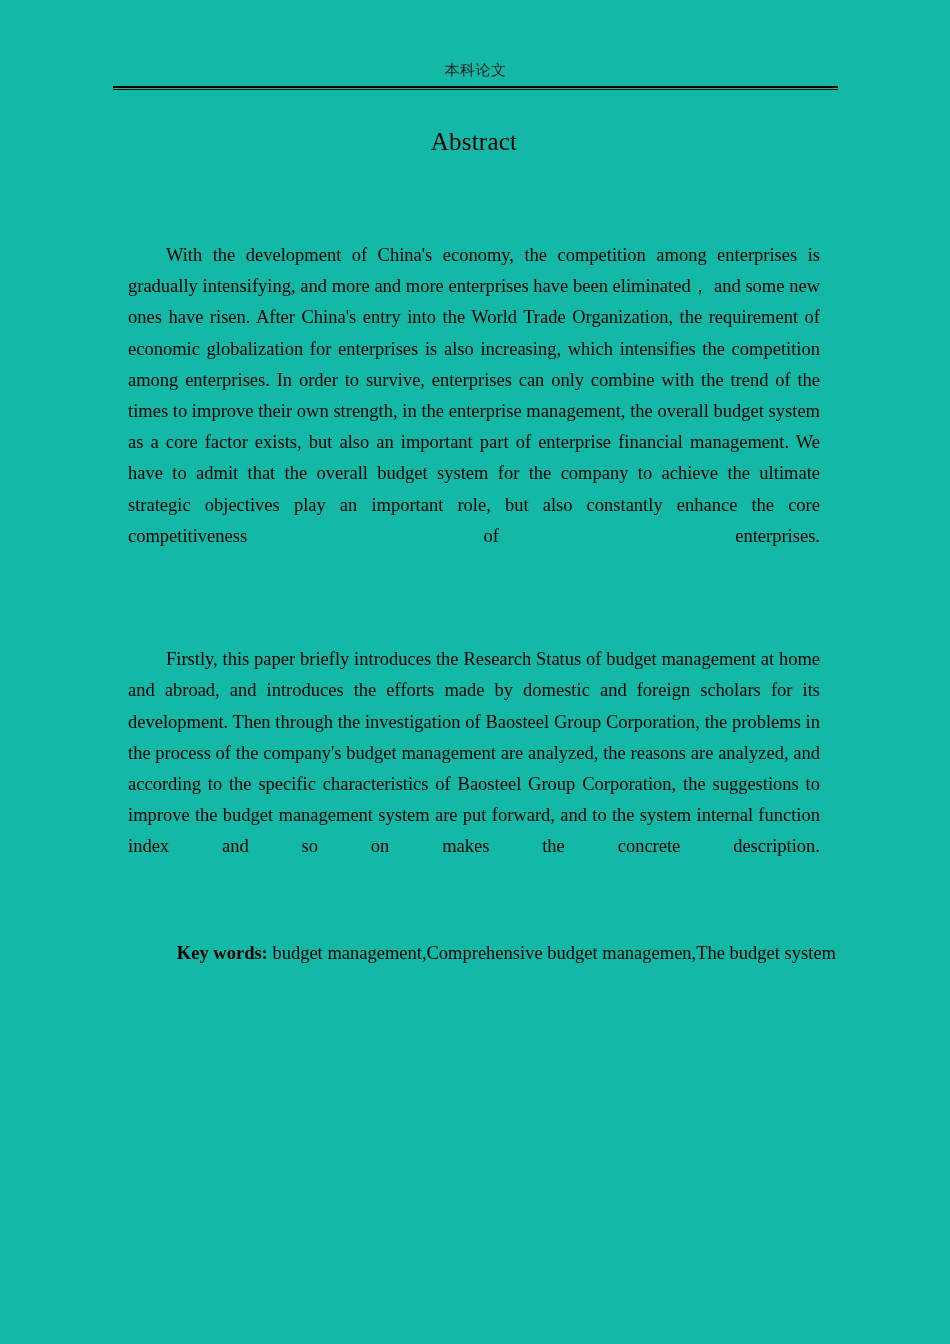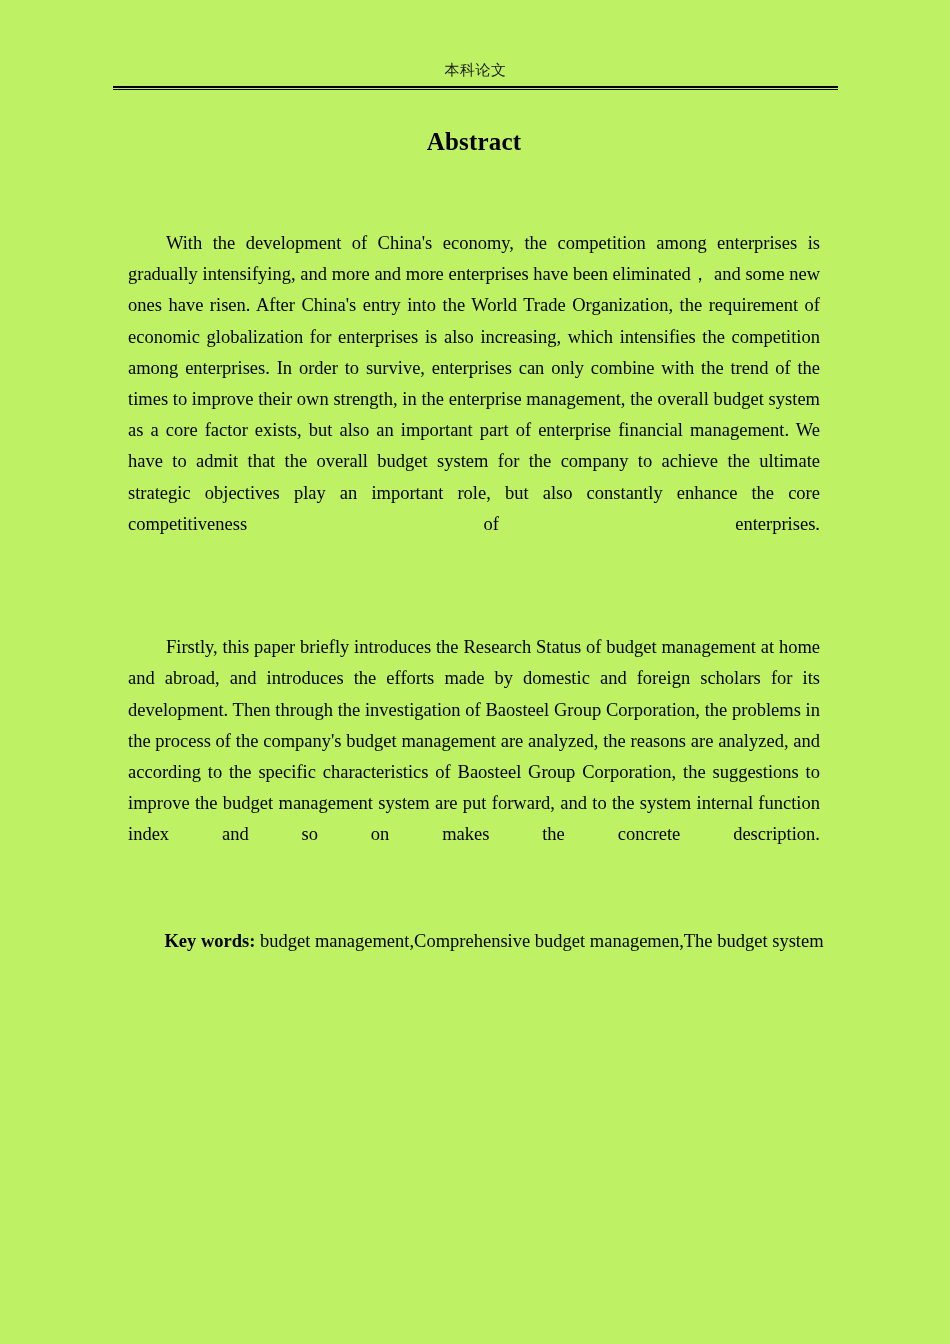--- a/index.html
+++ b/index.html
@@ -6,21 +6,21 @@
   html, body {
     margin: 0;
     padding: 0;
     background: #ffffff;
   }
 
   .page {
     position: relative;
     width: 950px;
     height: 1344px;
-    background: #bef264;
+    background: #14b8a6;
     margin: 0 auto;
     overflow: hidden;
     font-family: "Liberation Serif", "DejaVu Serif", serif;
     color: #000000;
     -webkit-font-smoothing: antialiased;
   }
 
   
   .page-header {
     position: absolute;
@@ -51,45 +51,45 @@
   
   .content {
     position: absolute;
     left: 112px;
     top: 125px;
     width: 724px;
   }
 
   .doc-title {
     text-align: center;
-    font-weight: bold;
+    font-weight: normal;
     font-size: 25px;
     line-height: 34px;
-    margin: 0 0 4px 0;
+    margin: 0 0 16px 0;
     letter-spacing: 0.2px;
   }
 
   .body-para {
     margin: 16px;
     text-align: justify;
     text-justify: inter-word;
     font-size: 18.5px;
     line-height: 31.2px;
     text-indent: 38px;
     hyphens: none;
     -webkit-hyphens: none;
   }
 
   .spacer-before-p1 { height: 49px; }
   .spacer-between   { height: 29px; }
   .spacer-before-kw { height: 28px; }
 
   .keywords-line {
     margin: 0;
-    text-align: center;
+    text-align: right;
     font-size: 18.5px;
     line-height: 31.2px;
     text-indent: 40px;
   }
 
   .kw-label {
     font-weight: bold;
   }
 
   

